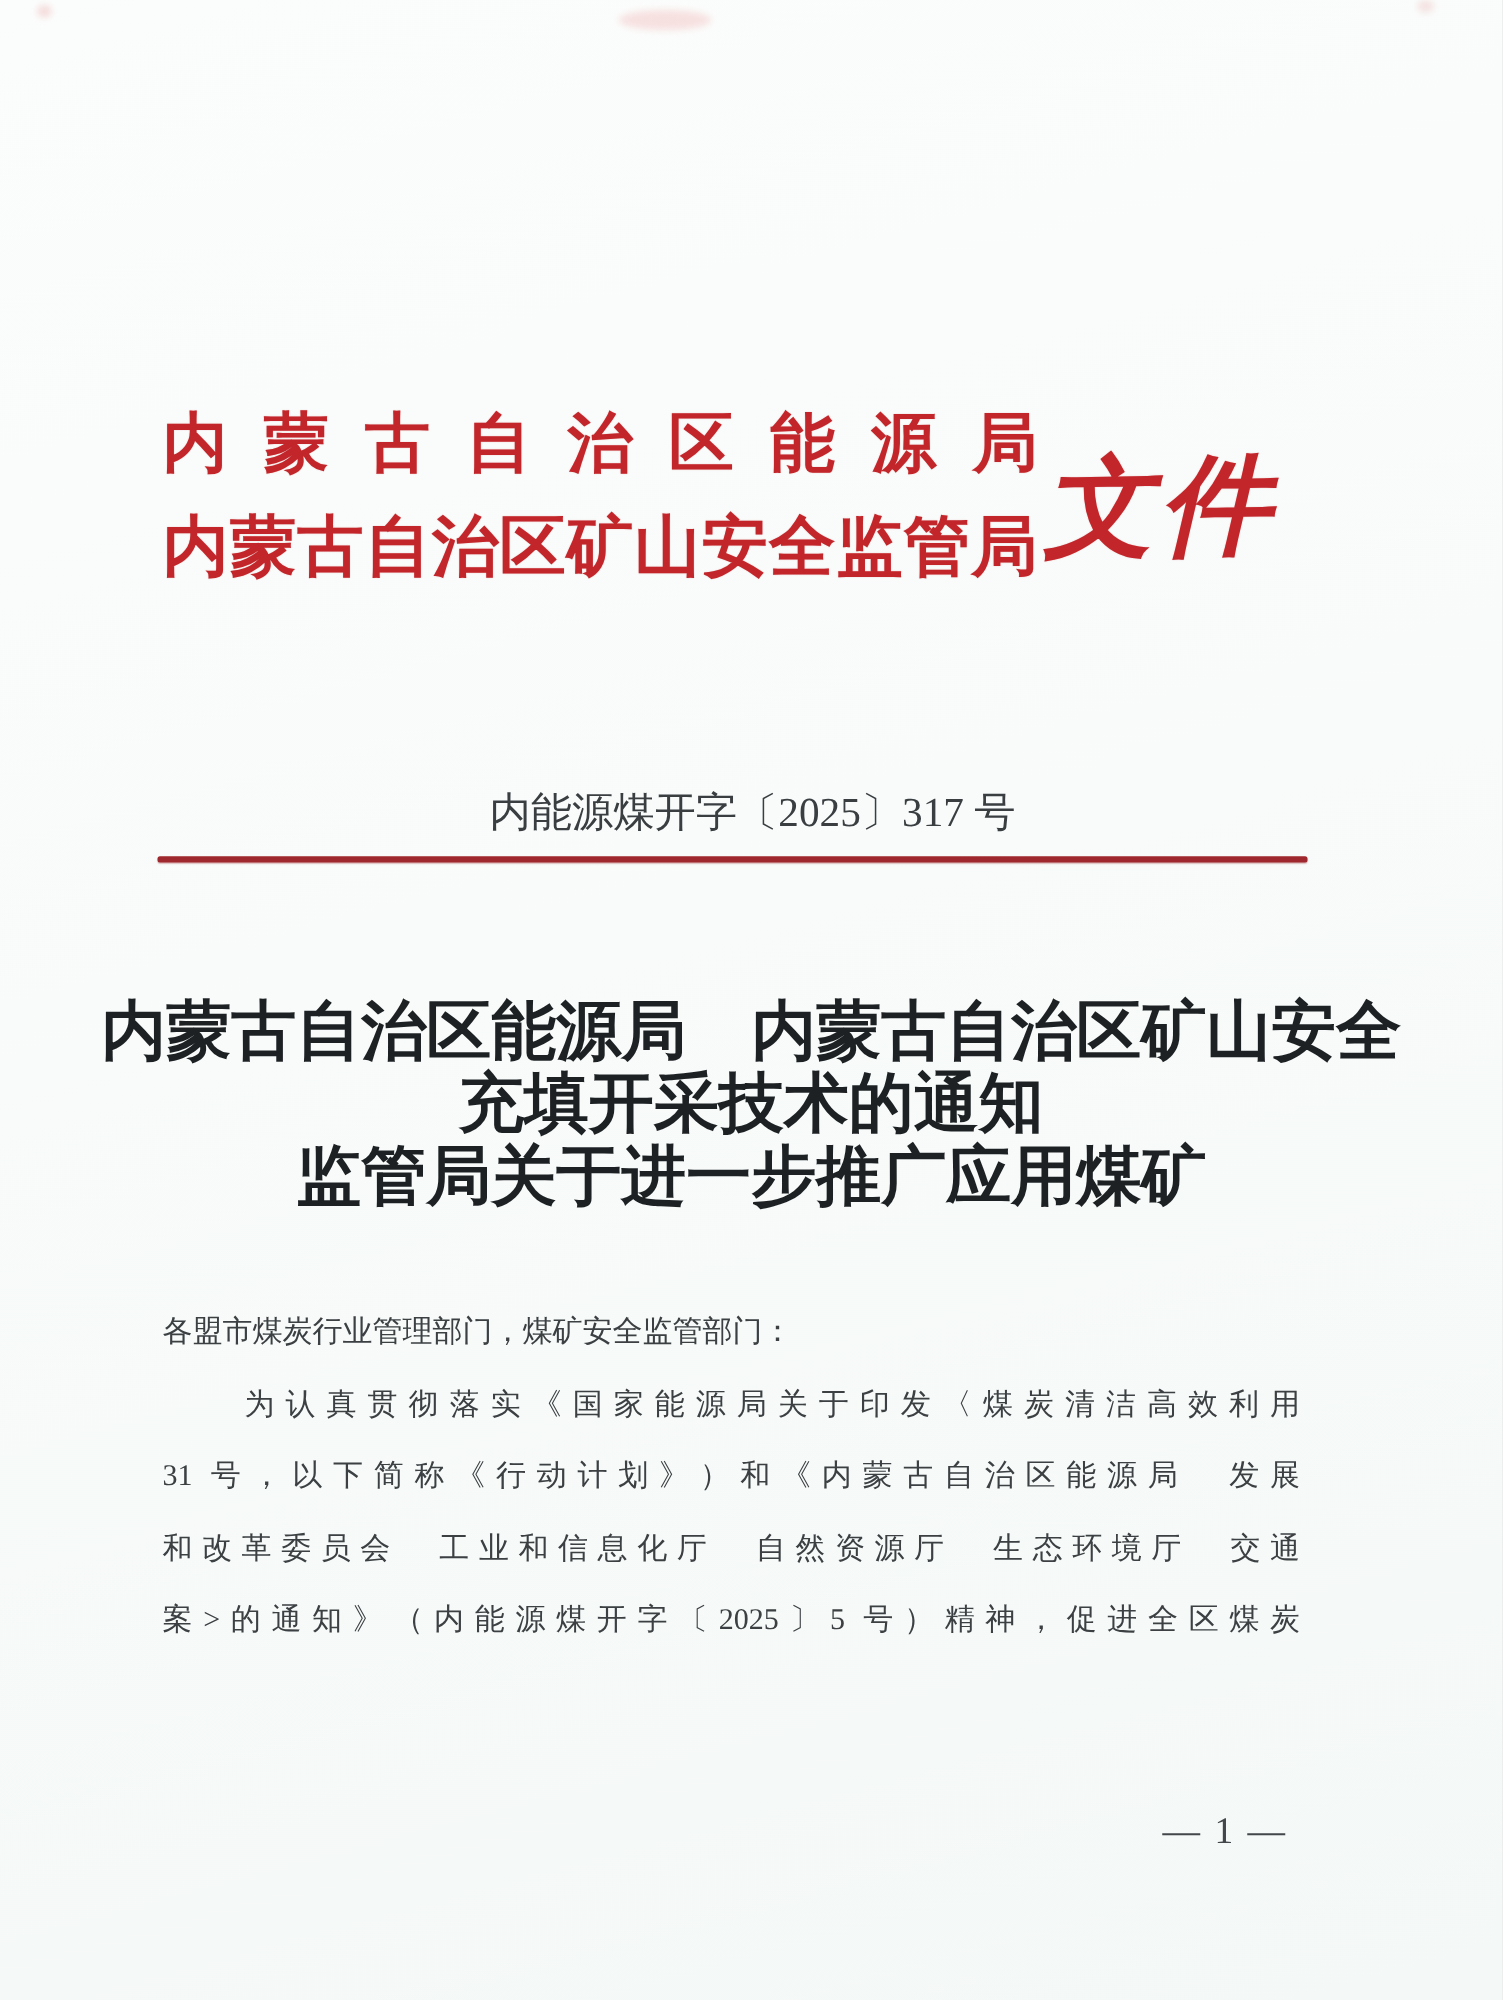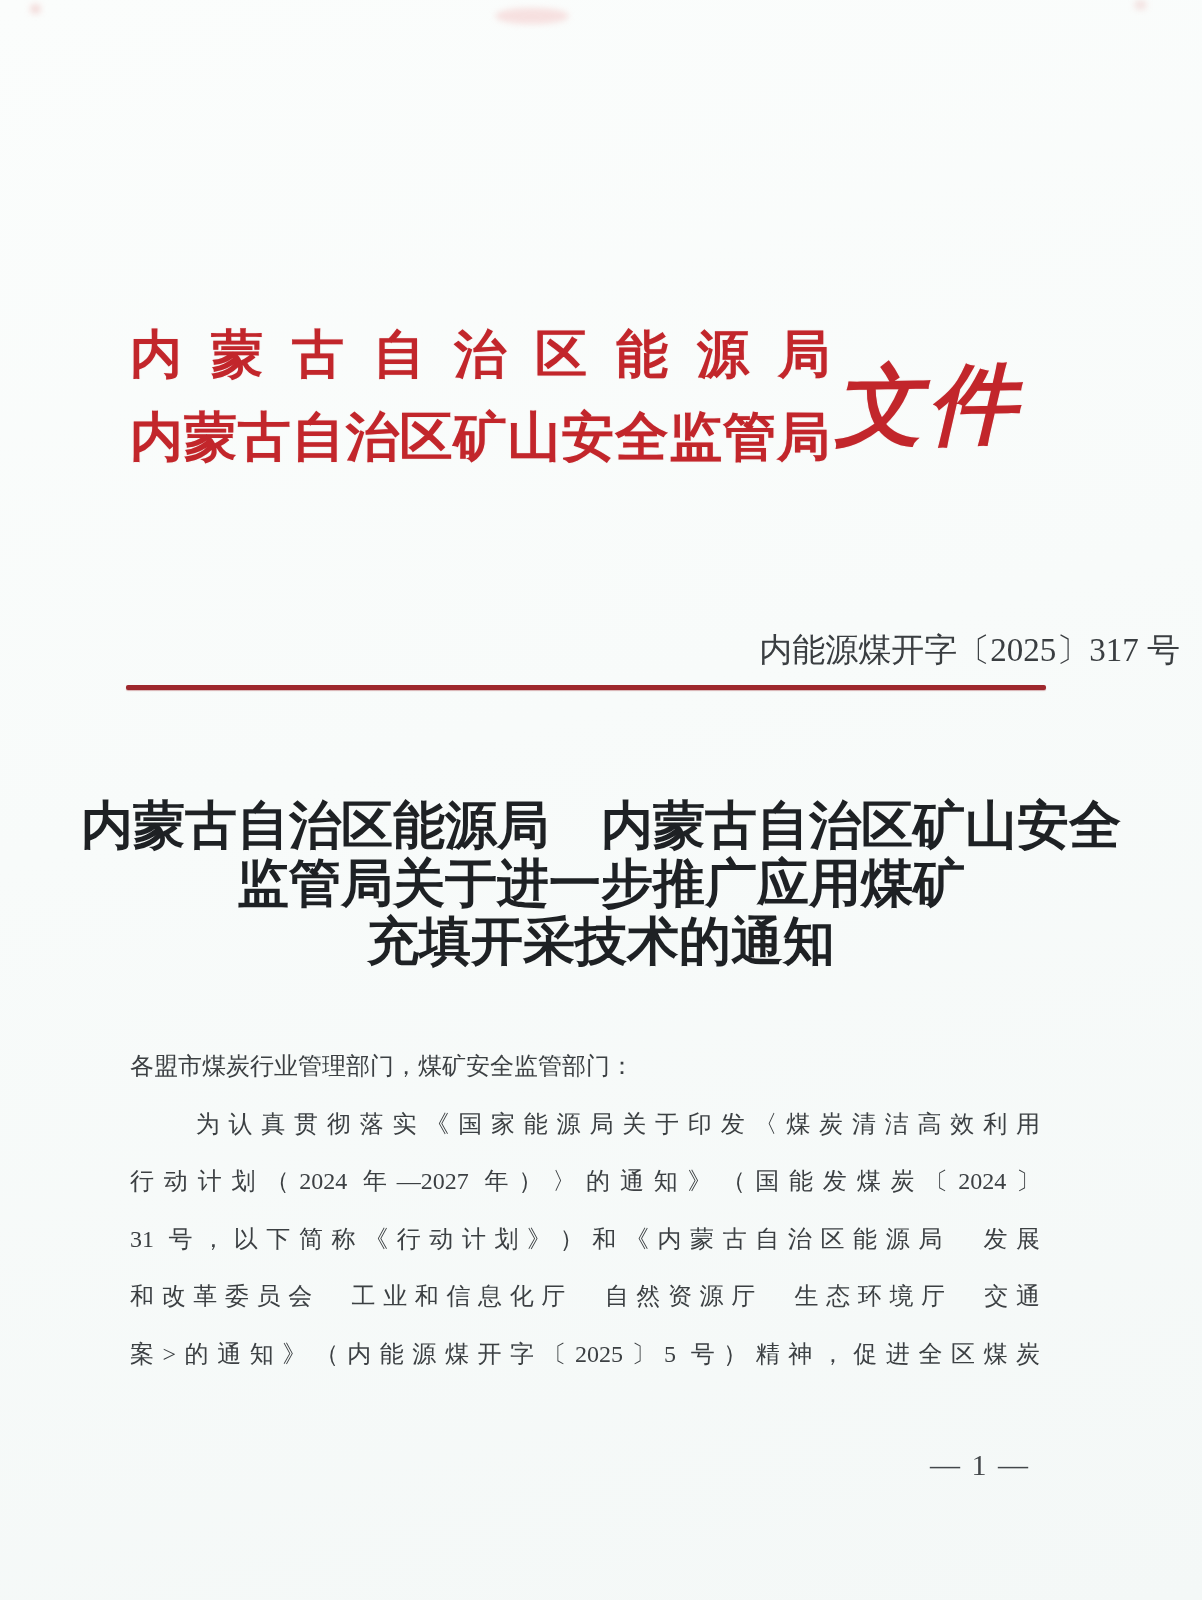--- a/index.html
+++ b/index.html
@@ -32,21 +32,21 @@
     position:absolute;left:842px;top:346px;
     font-size:88px;font-weight:bold;
     color:var(--header-red,#c2262b);
     transform:skewX(-14deg) rotate(-1deg);
     letter-spacing:5px;
     text-shadow:0 0 1px rgba(194,38,43,.35);
   }
 
   .doc-number{
     position:absolute;top:628px;left:0;width:1180px;
-    text-align:right;font-size:33px;color:#3a3e41;
+    text-align:center;font-size:33px;color:#3a3e41;padding-left:12px;
   }
 
   .red-line{
     position:absolute;top:685px;left:126px;width:920px;height:5px;
     background:var(--divider-red,#9e282d);
     border-radius:2px;
     box-shadow:0 1px 1px rgba(158,40,45,.35);
   }
 
   .title{
@@ -83,28 +83,27 @@
   <div class="agency-line l2">内蒙古自治区矿山安全监管局</div>
 
   <div class="doc-label">文件</div>
 
   <div class="doc-number">内能源煤开字〔2025〕317 号</div>
 
   <div class="red-line"></div>
 
   <div class="title">
     <div>内蒙古自治区能源局　内蒙古自治区矿山安全</div>
+    <div>充填开采技术的通知</div>
     <div>监管局关于进一步推广应用煤矿</div>
-    <div>充填开采技术的通知</div>
   </div>
 
   <div class="body-block">
     <div class="line">各盟市煤炭行业管理部门，煤矿安全监管部门：</div>
     <div class="line just">　　为认真贯彻落实《国家能源局关于印发〈煤炭清洁高效利用</div>
-    <div class="line just">行动计划（2024 年—2027 年）〉的通知》（国能发煤炭〔2024〕</div>
     <div class="line just">31 号，以下简称《行动计划》）和《内蒙古自治区能源局　发展</div>
     <div class="line just">和改革委员会　工业和信息化厅　自然资源厅　生态环境厅　交通</div>
     <div class="line just">案&gt;的通知》（内能源煤开字〔2025〕5 号）精神，促进全区煤炭</div>
   </div>
 
   <div class="page-number">— 1 —</div>
 
 </div>
 
 </body></html>

